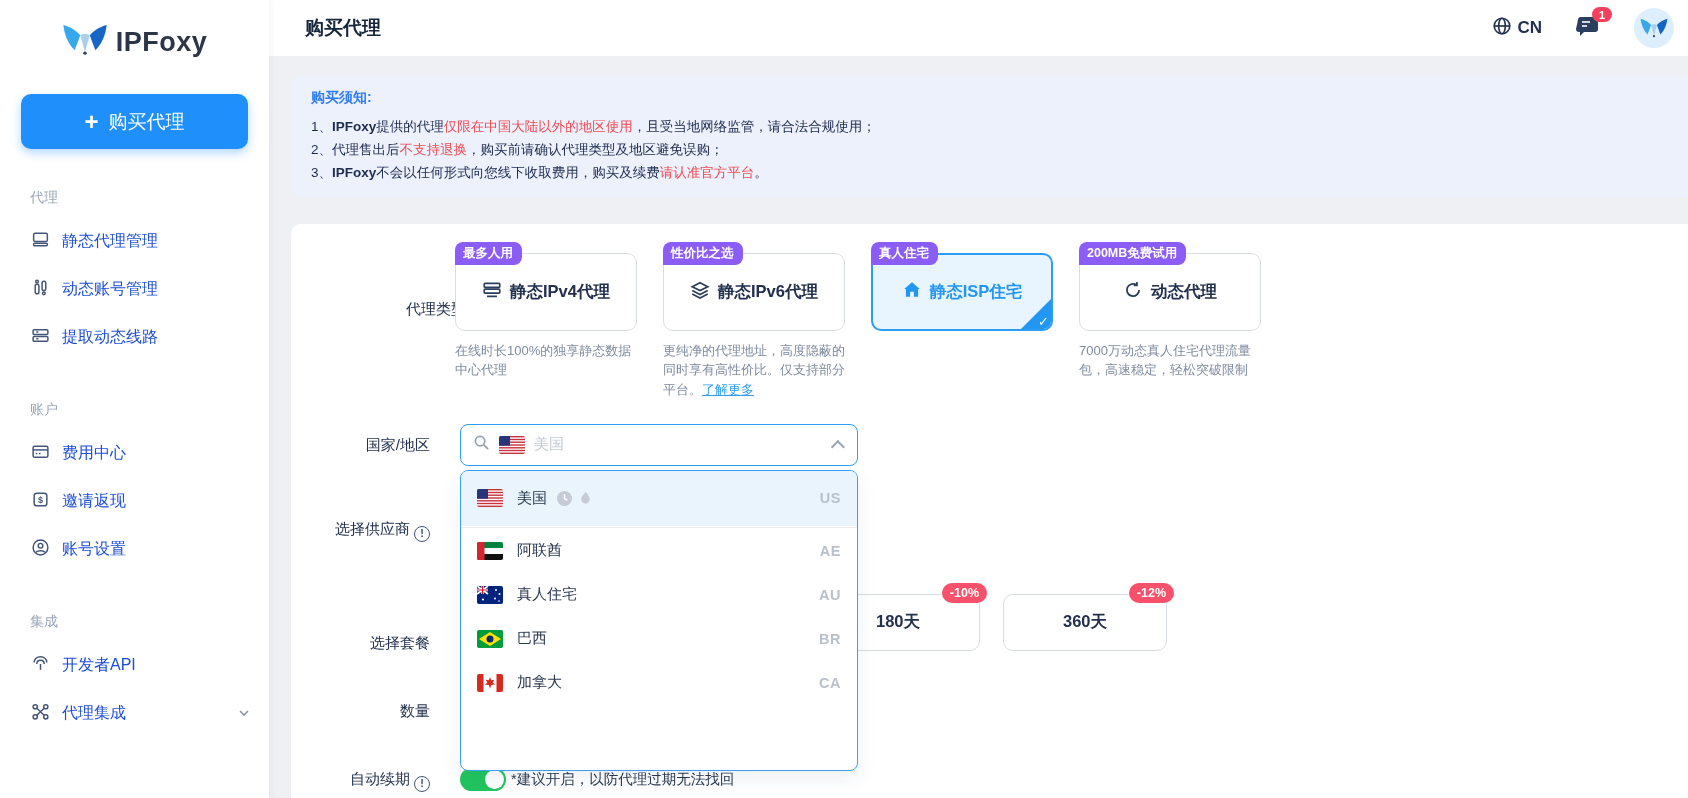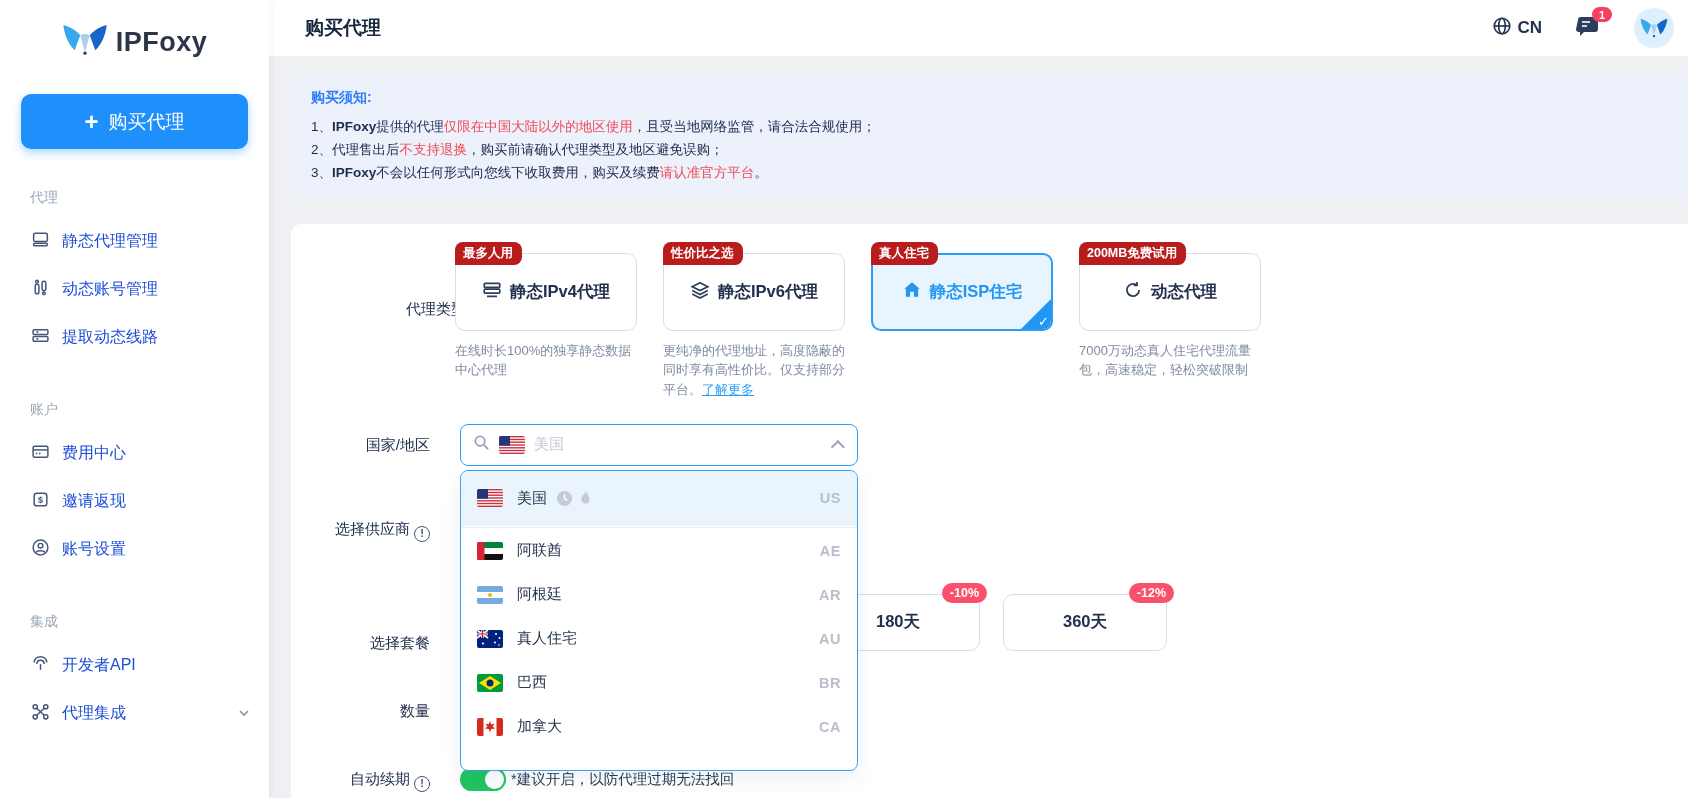--- a/index.html
+++ b/index.html
@@ -56,21 +56,21 @@
     border-radius:50%; font-size:11px; font-weight:bold; color:#44557a; text-align:center;
     line-height:13px; vertical-align:-3px; margin-left:4px; }
 
   
   .card-wrap { position:absolute; top:29px; width:182px; }
   .tcard { position:relative; width:182px; height:78px; background:#fff;
     border:1px solid #d8dde6; border-radius:10px; display:flex; align-items:center;
     justify-content:center; gap:8px; font-size:16.5px; font-weight:bold; color:#22304d;
     cursor:pointer; overflow:hidden; }
   .tcard.selected { border:2px solid #2d9cf5; background:#e8f4fe; color:#2196f3; }
-  .tbadge { position:absolute; top:-11px; left:0; background:#b91c1c; color:#fff;
+  .tbadge { position:absolute; top:-11px; left:0; background:#8b5cf6; color:#fff;
     font-size:12.5px; font-weight:bold; padding:3px 9px 3px 8px;
     border-radius:8px 8px 8px 0; z-index:3; white-space:nowrap; }
   .corner { position:absolute; right:0; bottom:0; width:0; height:0;
     border-left:30px solid transparent; border-bottom:30px solid #2196f3; }
   .corner-check { position:absolute; right:2px; bottom:0px; color:#fff; font-size:13px;
     font-weight:bold; }
   .tdesc { margin-top:10px; font-size:13px; color:#7e8ba0; line-height:1.5; }
   .tdesc.blue { color:#2b9ef8; }
   .tdesc a { color:#2b9ef8; text-decoration:underline; cursor:pointer; }
 
@@ -411,31 +411,20 @@
                   <rect width="26" height="6" fill="#00843d"></rect>
                   <rect y="6" width="26" height="6" fill="#fff"></rect>
                   <rect y="12" width="26" height="6" fill="#111"></rect>
                   <rect width="7.5" height="18" fill="#d22630"></rect>
                 </svg>
             </span>
             <span class="dname">阿联酋</span>
             <span class="dcode">AE</span>
           </div>
 
-          <div class="drow">
-            <span class="flag">
-              <svg width="26" height="18" viewBox="0 0 26 18">
-                  <rect width="26" height="18" fill="#74acdf"></rect>
-                  <rect y="6" width="26" height="6" fill="#fff"></rect>
-                  <circle cx="13" cy="9" r="2" fill="#f6b40e"></circle>
-                </svg>
-            </span>
-            <span class="dname">阿根廷</span>
-            <span class="dcode">AR</span>
-          </div>
 
           <div class="drow">
             <span class="flag">
               <svg width="26" height="18" viewBox="0 0 26 18">
                   <rect width="26" height="18" fill="#00247d"></rect>
                 <path d="M0 0 L11 8 M11 0 L0 8" stroke="#fff" stroke-width="1.6"></path>
                 <path d="M5.5 0 V8 M0 4 H11" stroke="#fff" stroke-width="2.4"></path>
                 <path d="M5.5 0 V8 M0 4 H11" stroke="#cf142b" stroke-width="1.2"></path>
                 <g fill="#fff">
                     <circle cx="19" cy="4" r="1"></circle>

